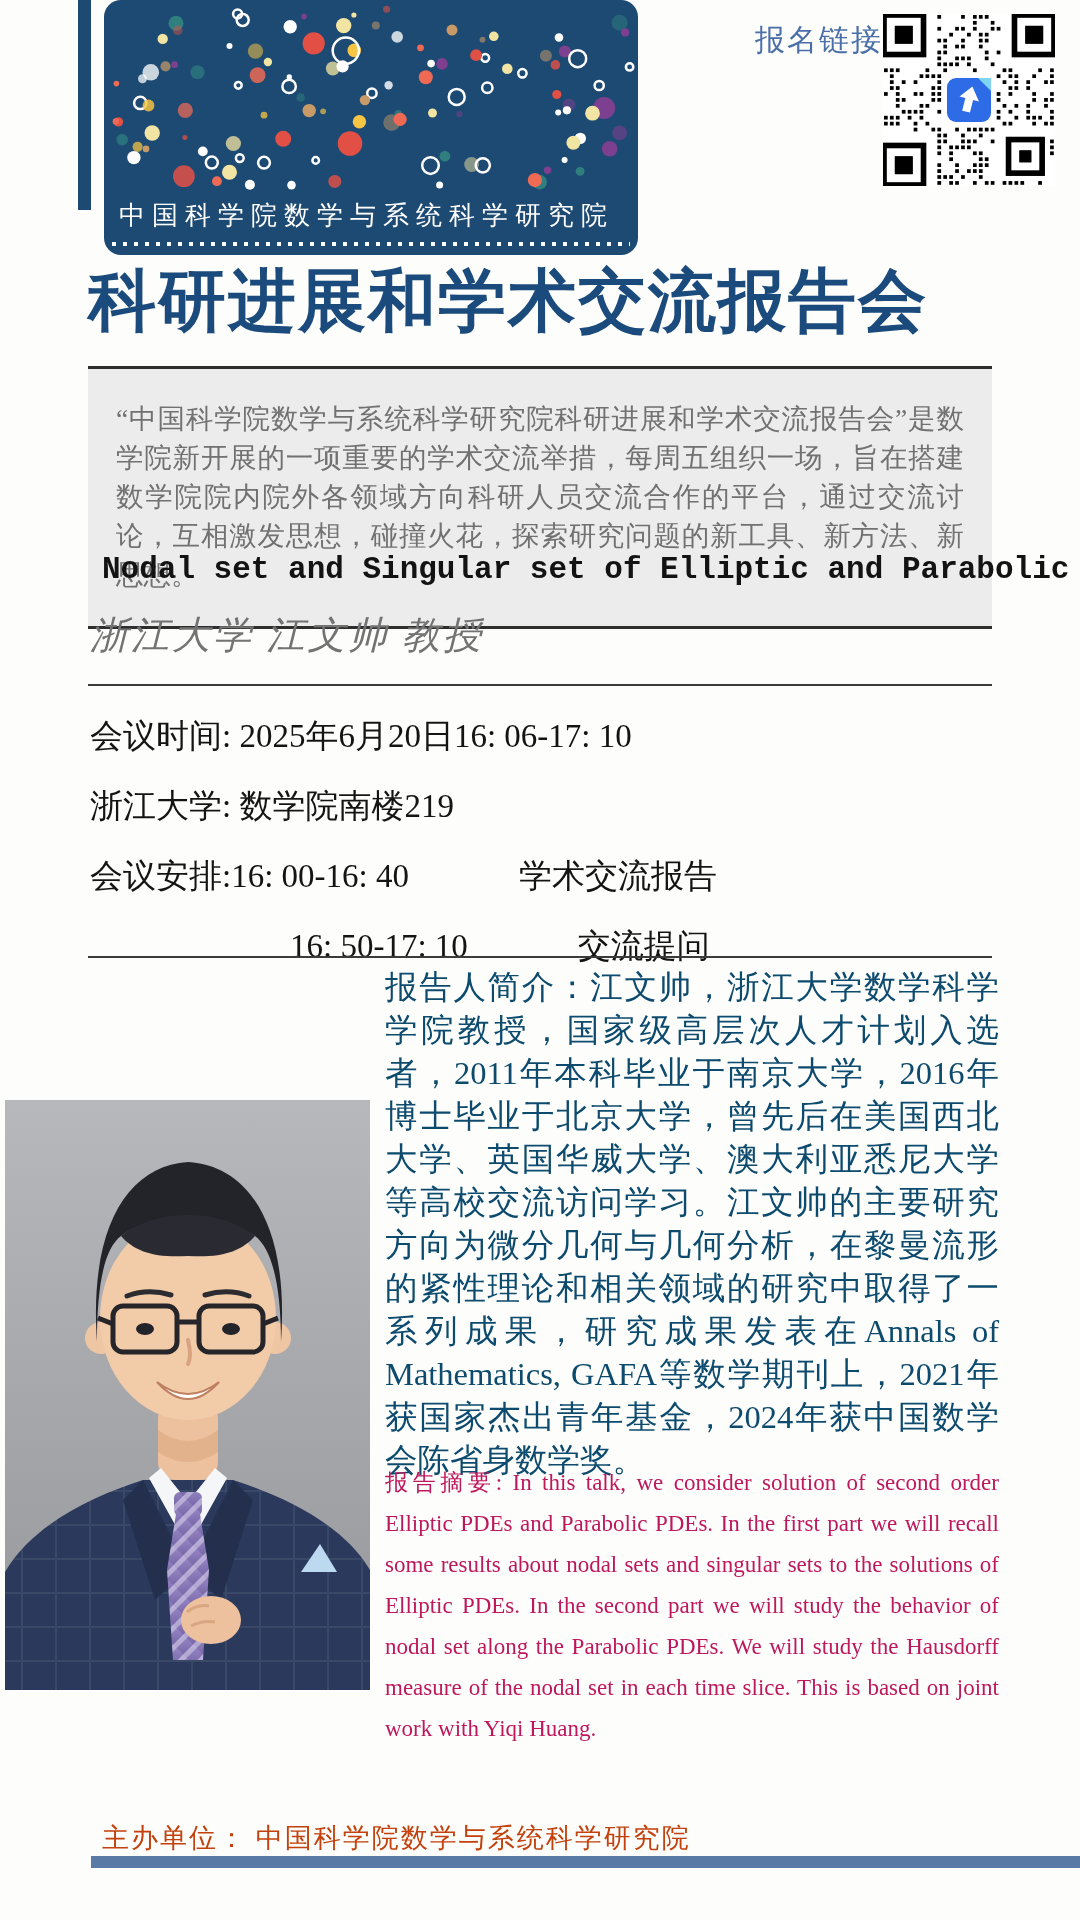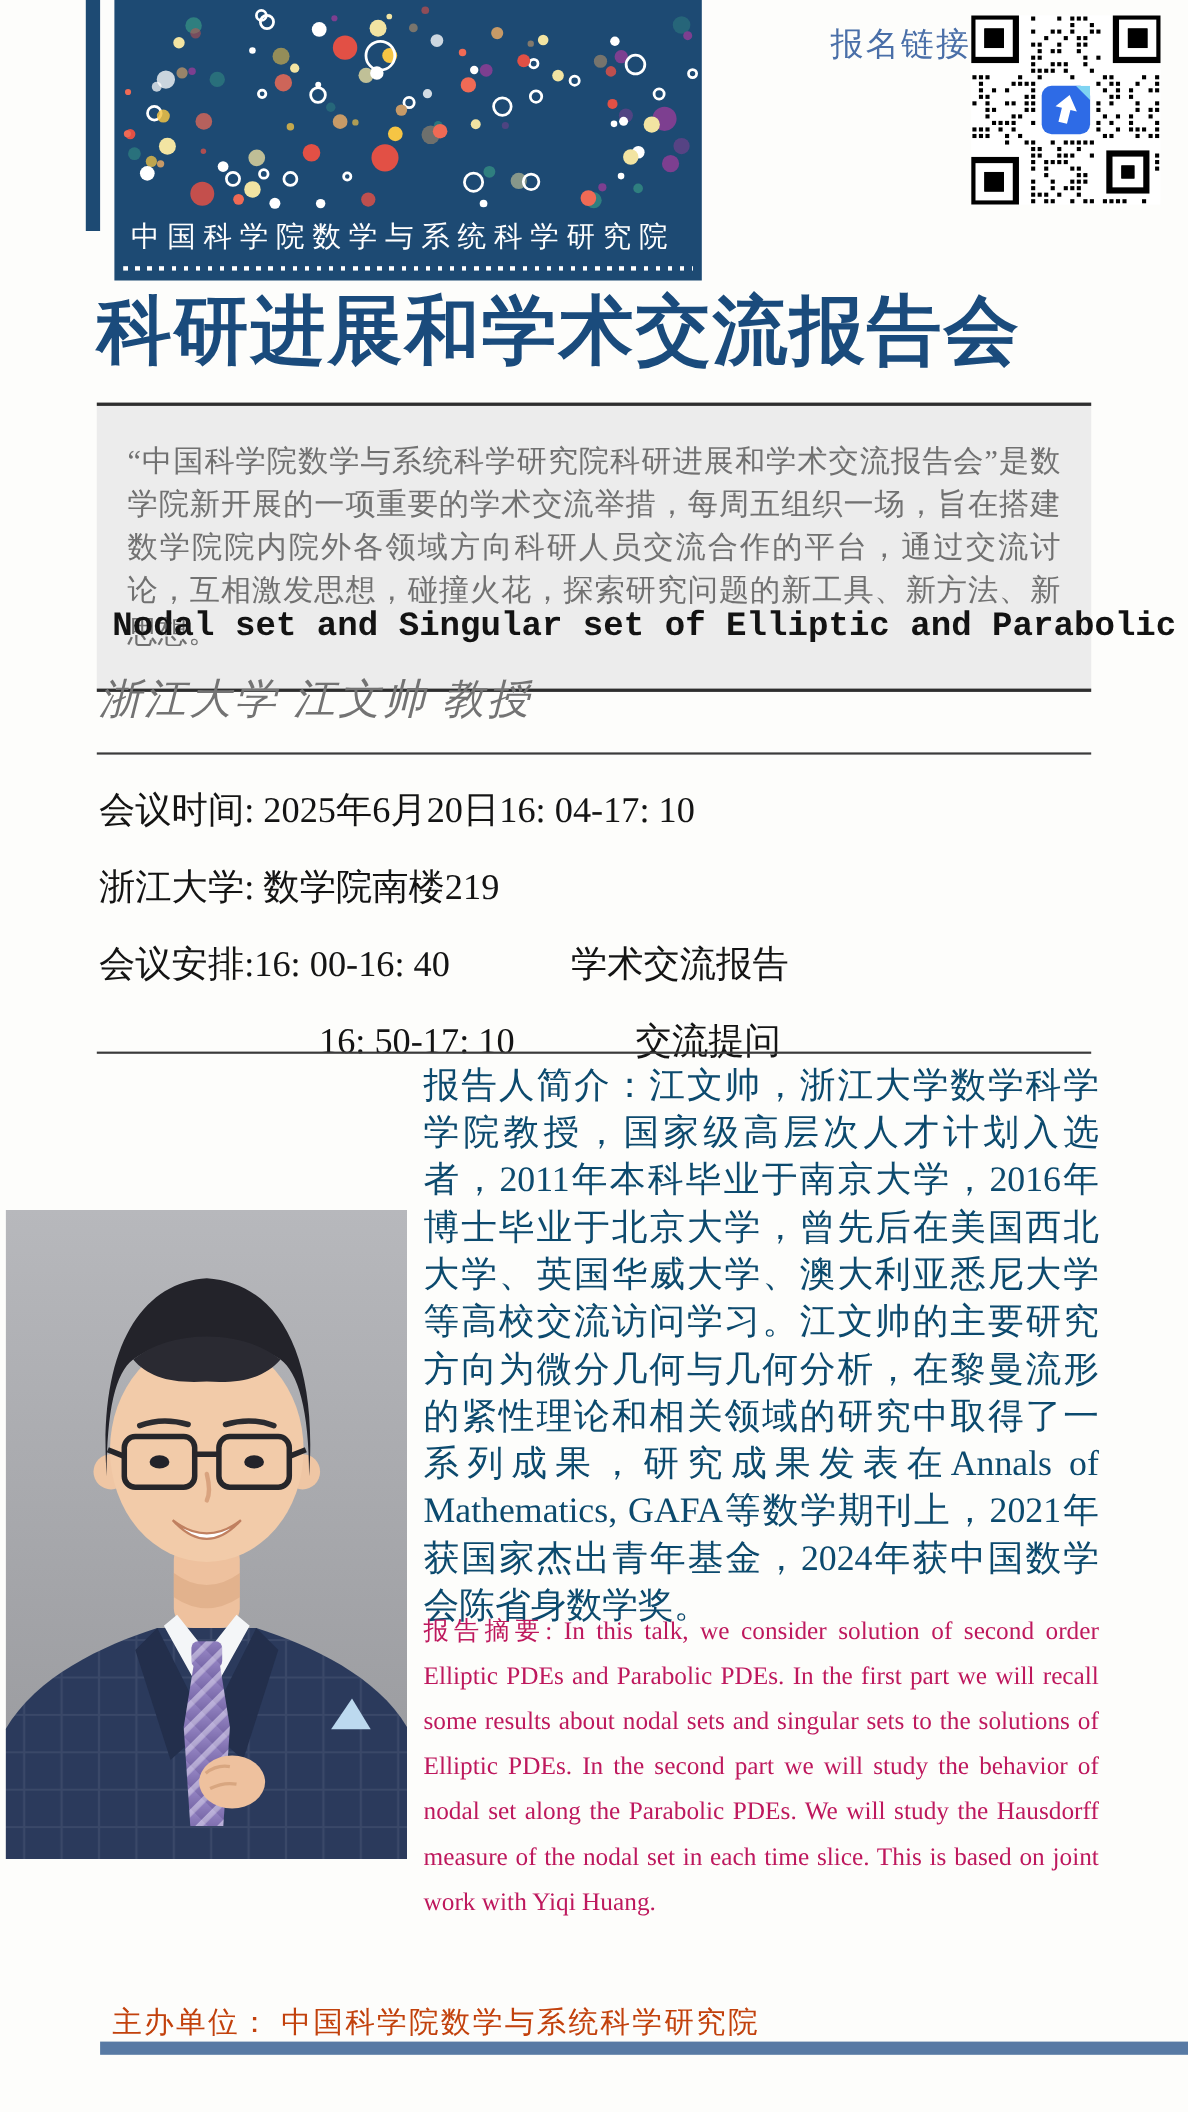--- a/index.html
+++ b/index.html
@@ -1,21 +1,21 @@
 <!DOCTYPE html>
 <html><head>
 <meta charset="utf-8">
 <style>
   html,body{margin:0;padding:0;}
   body{width:1080px;height:1920px;font-family:"Liberation Serif", serif;}
   .page{position:relative;width:1080px;height:1920px;background:#fdfdfb;overflow:hidden;}
 
   
   .edge-strip{position:absolute;left:78px;top:0;width:13px;height:210px;background:#1d4a73;}
-  .banner{position:absolute;left:104px;top:0;width:534px;height:255px;background:#1d4a73;}
+  .banner{position:absolute;left:104px;top:0;width:534px;height:255px;background:#1d4a73;border-radius:17px;}
   .banner svg.confetti{position:absolute;left:0;top:0;}
   .banner-org{position:absolute;left:15px;bottom:22px;color:#ffffff;font-size:26px;letter-spacing:7px;
               font-family:"Liberation Sans", sans-serif;white-space:nowrap;}
   .banner-dotline{position:absolute;left:8px;right:8px;bottom:9px;height:4px;
               background:repeating-linear-gradient(90deg,#fff 0 4px,transparent 4px 11px);}
 
   
   .reg-label{position:absolute;left:755px;top:20px;font-size:30px;letter-spacing:2px;color:#4a6fa8;
              font-family:"Liberation Sans", sans-serif;}
   .qr{position:absolute;left:883px;top:14px;width:172px;height:172px;background:#ffffff;}
@@ -411,21 +411,21 @@
   <div class="intro-box">
     <p>“中国科学院数学与系统科学研究院科研进展和学术交流报告会”是数学院新开展的一项重要的学术交流举措，每周五组织一场，旨在搭建数学院院内院外各领域方向科研人员交流合作的平台，通过交流讨论，互相激发思想，碰撞火花，探索研究问题的新工具、新方法、新思想。</p>
   </div>
 
   <div class="talk-title">Nodal set and Singular set of Elliptic and Parabolic PDEs</div>
   <div class="speaker">浙江大学 江文帅 教授</div>
 
   <hr class="rule rule1">
 
   <div class="meeting">
-    <div class="m-line">会议时间: 2025年6月20日16: 04-17: 10</div>
+    <div class="m-line">会议时间: 2025年6月20日16: 06-17: 10</div>
     <div class="m-line">浙江大学: 数学院南楼219</div>
     <div class="m-line"><span class="m-label">会议安排: </span><span>16: 00-16: 40</span><span class="sched-item">学术交流报告</span></div>
     <div class="m-line indent"><span>16: 50-17: 10</span><span class="sched-item">交流提问</span></div>
   </div>
 
   <hr class="rule rule2">
 
   <div class="photo">
     <svg width="365" height="590" viewBox="0 0 365 590">
       <defs>

